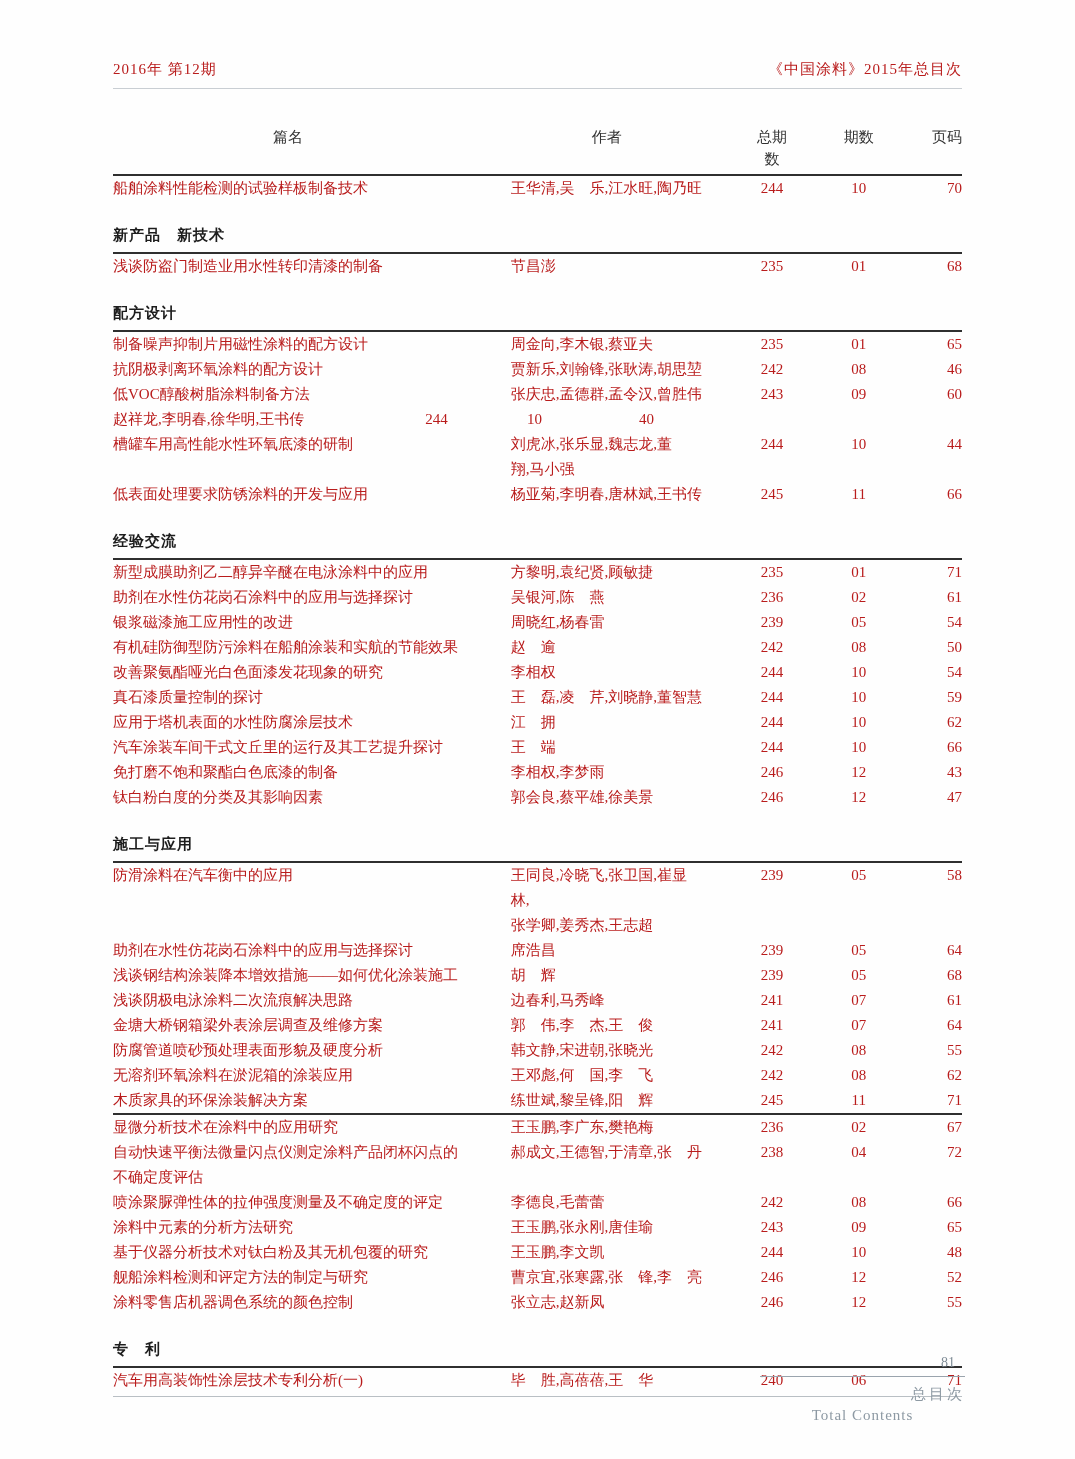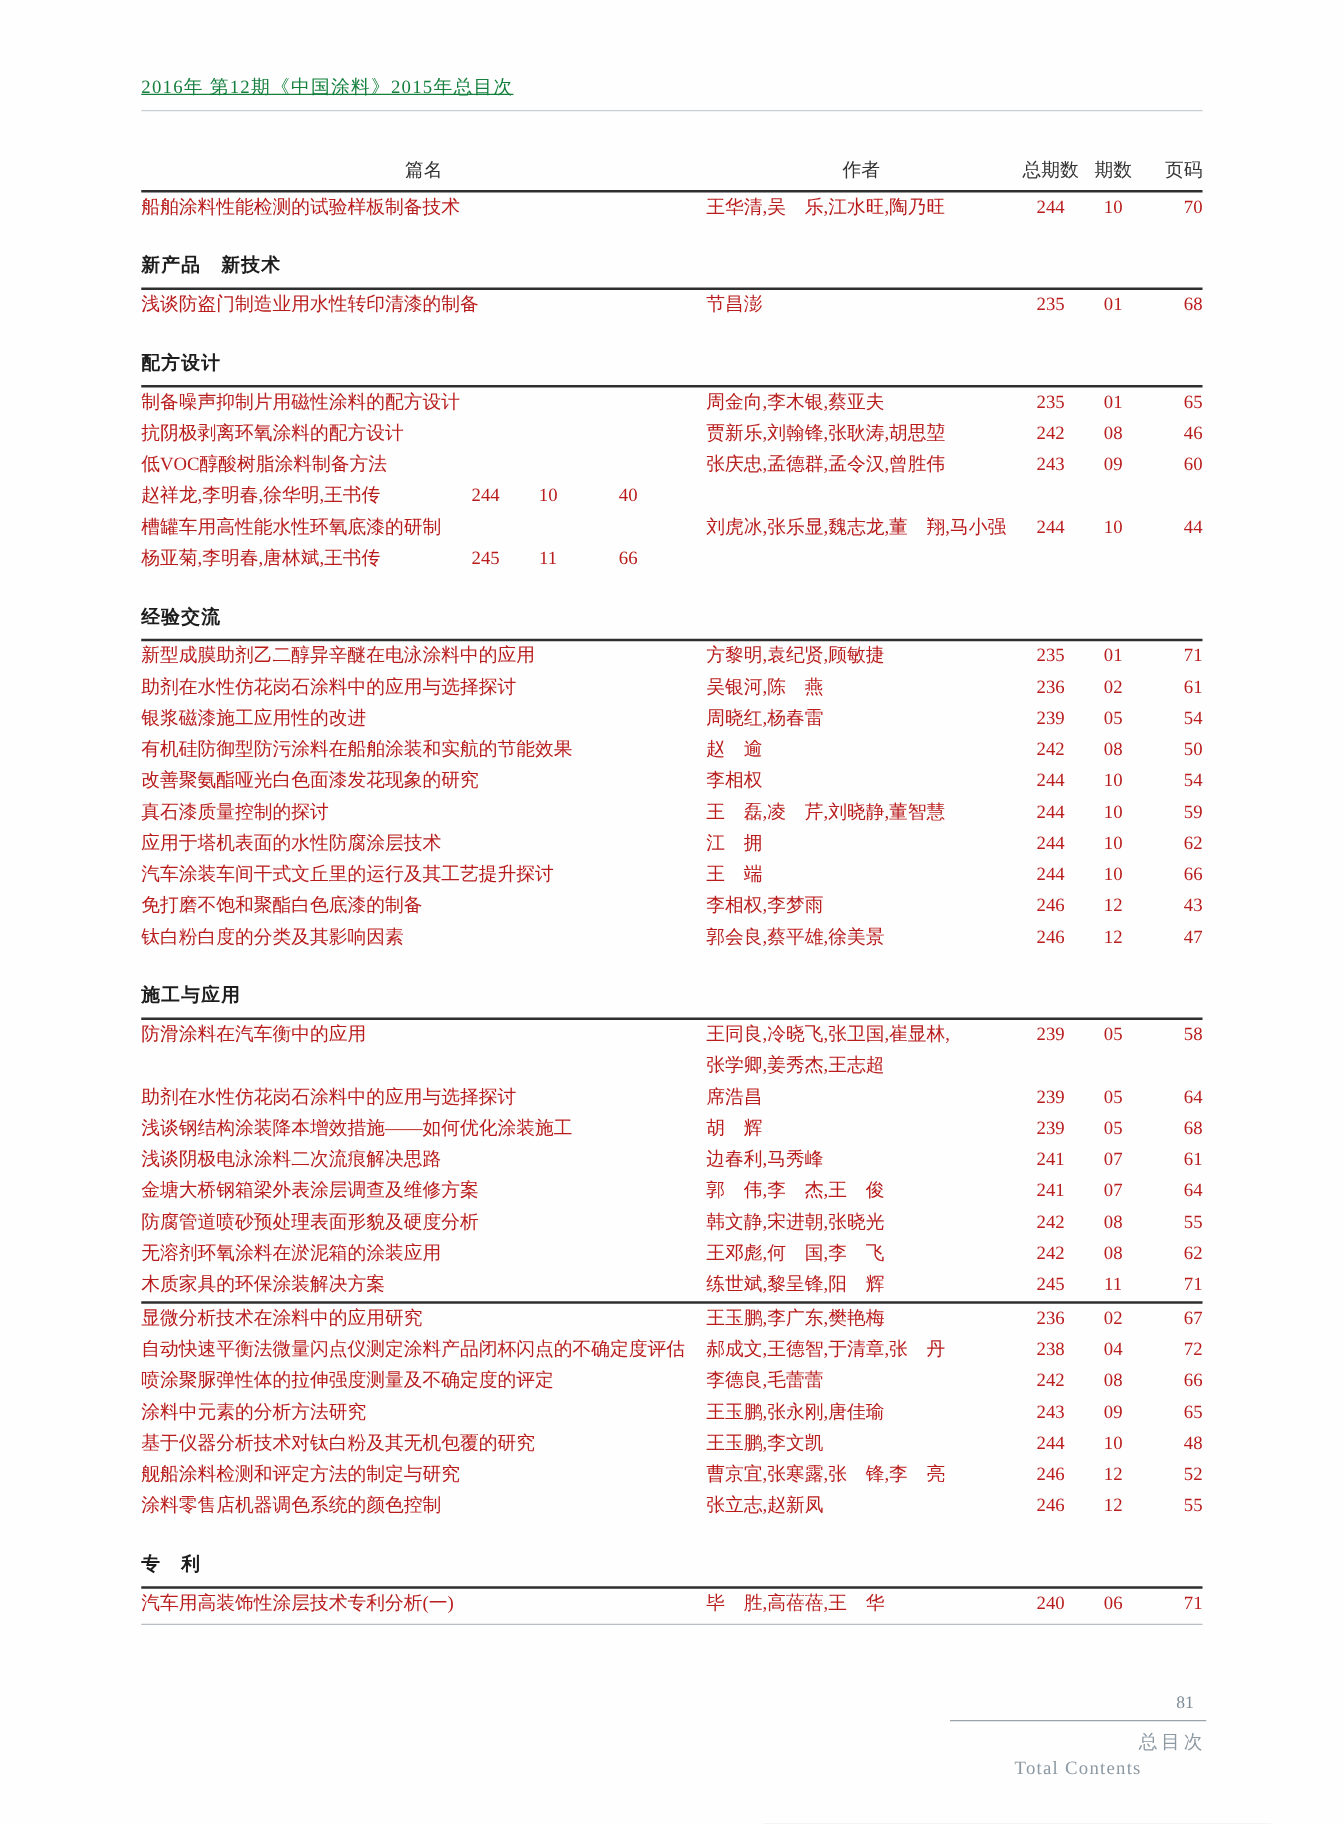--- a/index.html
+++ b/index.html
@@ -5,29 +5,29 @@
   html,body { margin:0; padding:0; background:#e8e8e8; }
   .page {
     position:relative; width:1075px; height:1459px; margin:0 auto;
     background:#fefefe;
     font-family:"Liberation Serif","DejaVu Serif",serif;
     color:#2b2b2b;
     overflow:hidden;
   }
   .page-header {
     position:absolute; left:113px; right:113px; top:60px;
-    display:flex; 
-    font-size:15px; color:#15803d; letter-spacing:1px;text-decoration:underline;
+    display:flex; justify-content:space-between;
+    font-size:15px; color:#b91c1c; letter-spacing:1px;
   }
   .header-rule {
     position:absolute; left:113px; right:113px; top:88px;
     border-top:1px solid #c9ced3;
   }
   .toc { position:absolute; left:113px; top:126px; width:849px; font-size:15px; }
-  .row { display:flex; align-items:flex-start; line-height:25px; }
+  .row { display:flex; align-items:flex-start; line-height:25px;gap:48px; }
   .c-t { width:452px; }
   .c-a { width:248px; white-space:pre-line; }
   .c-n1 { width:55px; text-align:center; }
   .c-n2 { width:45px; text-align:center; }
   .c-n3 { width:49px; text-align:right; }
   .thead { line-height:22px; margin-bottom:4px; color:#333; }
   .thead .c-t, .thead .c-a { text-align:center; }
   .rule-dark { border-top:2px solid #2f2f2f; }
   .rule-light { border-top:1px solid #b9bfc4; margin-top:3px; }
   .section-title {
@@ -117,20 +117,21 @@
             <span class="c-n3">40</span>
           </div>
           <div class="row entry">
             <span class="c-t">槽罐车用高性能水性环氧底漆的研制</span>
             <span class="c-a">刘虎冰,张乐显,魏志龙,董　翔,马小强</span>
             <span class="c-n1">244</span>
             <span class="c-n2">10</span>
             <span class="c-n3">44</span>
           </div>
           <div class="row entry">
+            <span class="c-t">低表面处理要求防锈涂料的开发与应用</span>
             <span class="c-a">杨亚菊,李明春,唐林斌,王书传</span>
             <span class="c-n1">245</span>
             <span class="c-n2">11</span>
             <span class="c-n3">66</span>
           </div>
         </section>
         <section class="toc-section">
           <div class="section-title">经验交流</div>
           <div class="rule-dark"></div>
           <div class="row entry">

